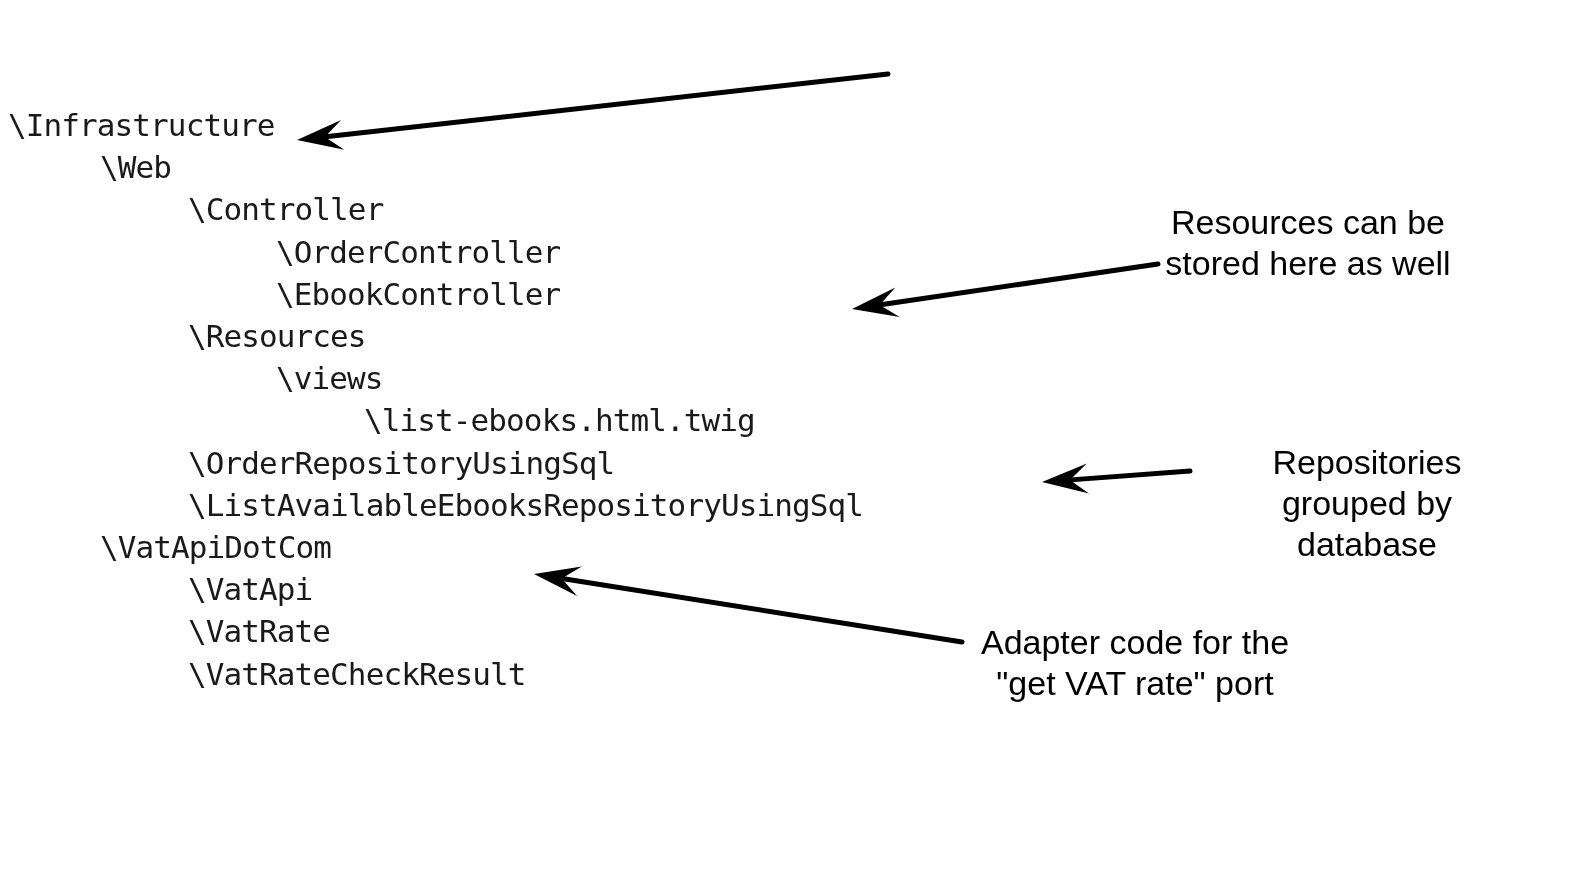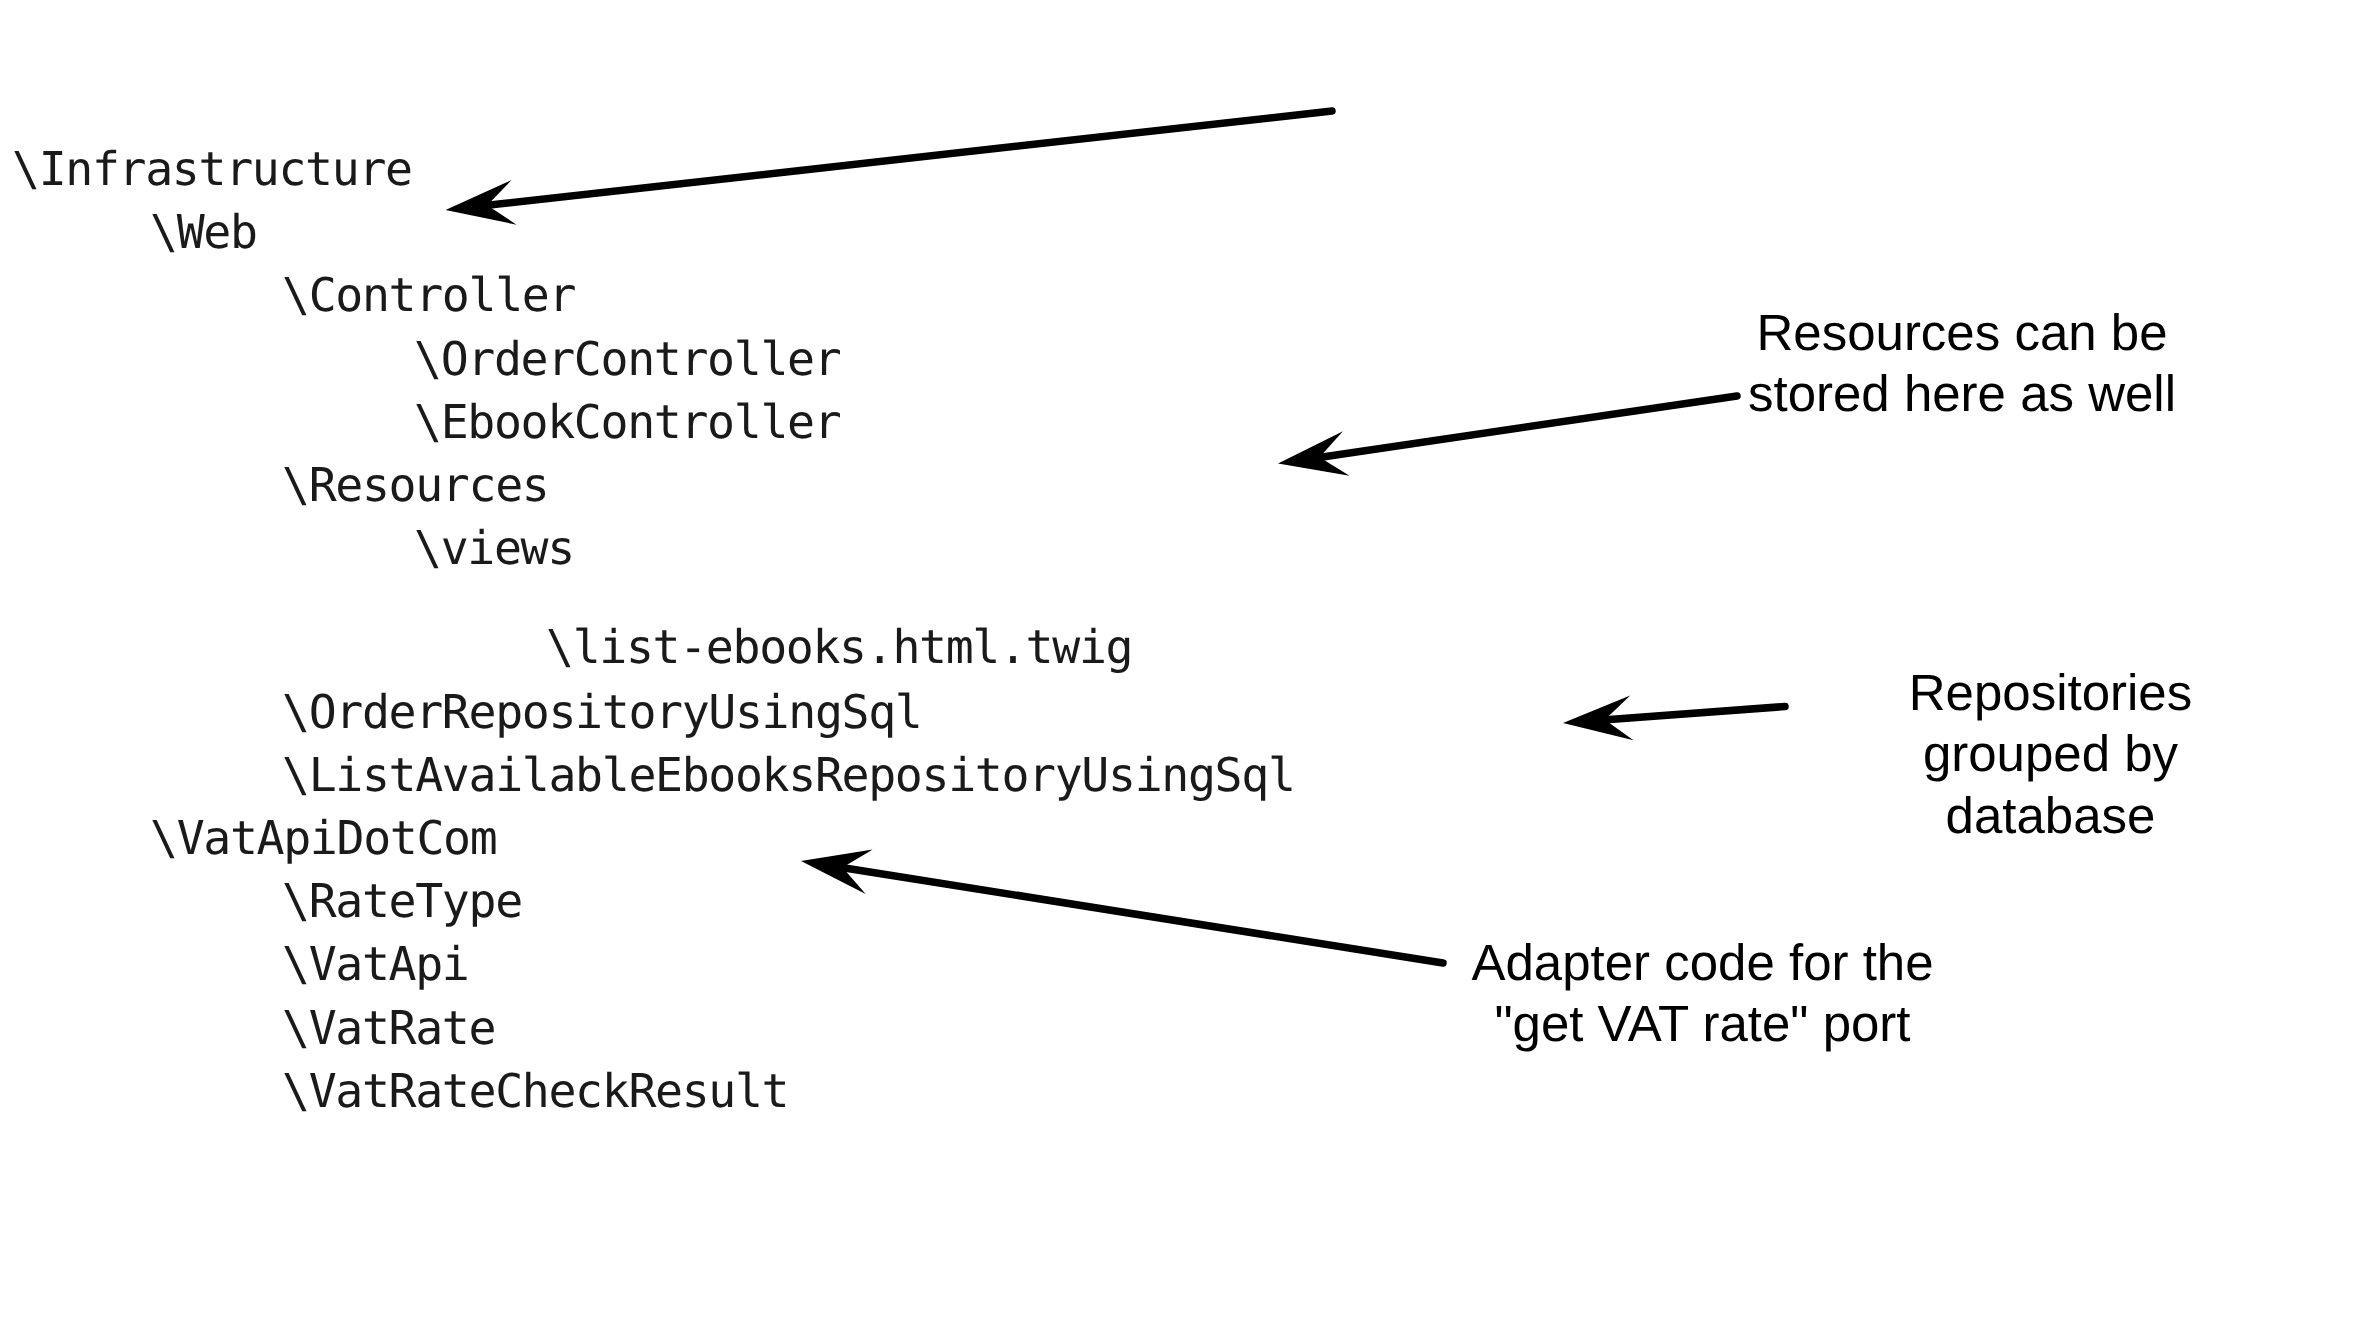--- a/index.html
+++ b/index.html
@@ -17,38 +17,38 @@
     width: 1586px;
     height: 894px;
     background: #ffffff;
     overflow: hidden;
   }
 
   
   #tree {
     position: absolute;
     left: 8px;
-    top: 92px;
+    top: 104px;
     margin: 0;
     padding: 0;
     list-style: none;
   }
   .tree-line {
     font-family: "DejaVu Sans Mono", "Liberation Mono", monospace;
     font-size: 31px;
     line-height: 42.2px;
     white-space: pre;
     color: #1a1a1a;
     letter-spacing: -0.9px;
   }
   .lvl0 { padding-left: 0px; }
   .lvl1 { padding-left: 92px; }
   .lvl2 { padding-left: 180px; }
   .lvl3 { padding-left: 268px; }
-  .lvl4 { padding-left: 356px; margin-top: 24px; }
+  .lvl4 { padding-left: 356px; }
 
   
   .note {
     position: absolute;
     font-family: "Liberation Sans", sans-serif;
     font-size: 34px;
     line-height: 41px;
     color: #000000;
     text-align: center;
     white-space: pre-line;
@@ -78,21 +78,20 @@
     <li class="tree-line lvl1">\Web</li>
     <li class="tree-line lvl2">\Controller</li>
     <li class="tree-line lvl3">\OrderController</li>
     <li class="tree-line lvl3">\EbookController</li>
     <li class="tree-line lvl2">\Resources</li>
     <li class="tree-line lvl3">\views</li>
     <li class="tree-line lvl4">\list-ebooks.html.twig</li>
     <li class="tree-line lvl2">\OrderRepositoryUsingSql</li>
     <li class="tree-line lvl2">\ListAvailableEbooksRepositoryUsingSql</li>
     <li class="tree-line lvl1">\VatApiDotCom</li>
-    <li class="tree-line lvl2">\RateType</li>
     <li class="tree-line lvl2">\VatApi</li>
     <li class="tree-line lvl2">\VatRate</li>
     <li class="tree-line lvl2">\VatRateCheckResult</li>
   </ul>
 
   <div class="note" id="note-resources">Resources can be
 stored here as well</div>
   <div class="note" id="note-repos">Repositories
 grouped by
 database</div>

